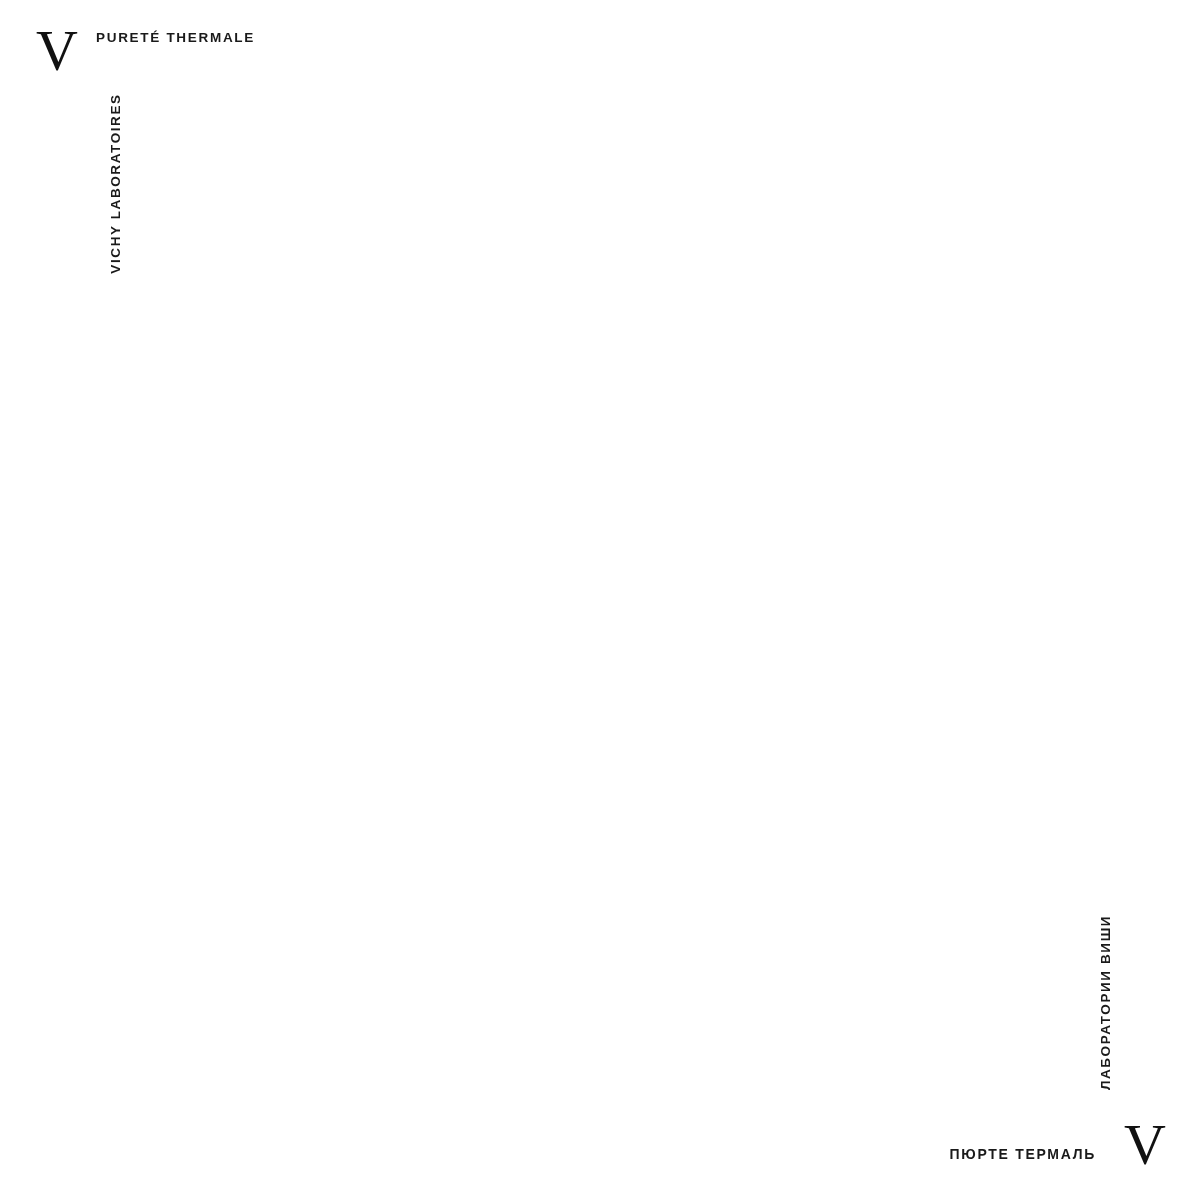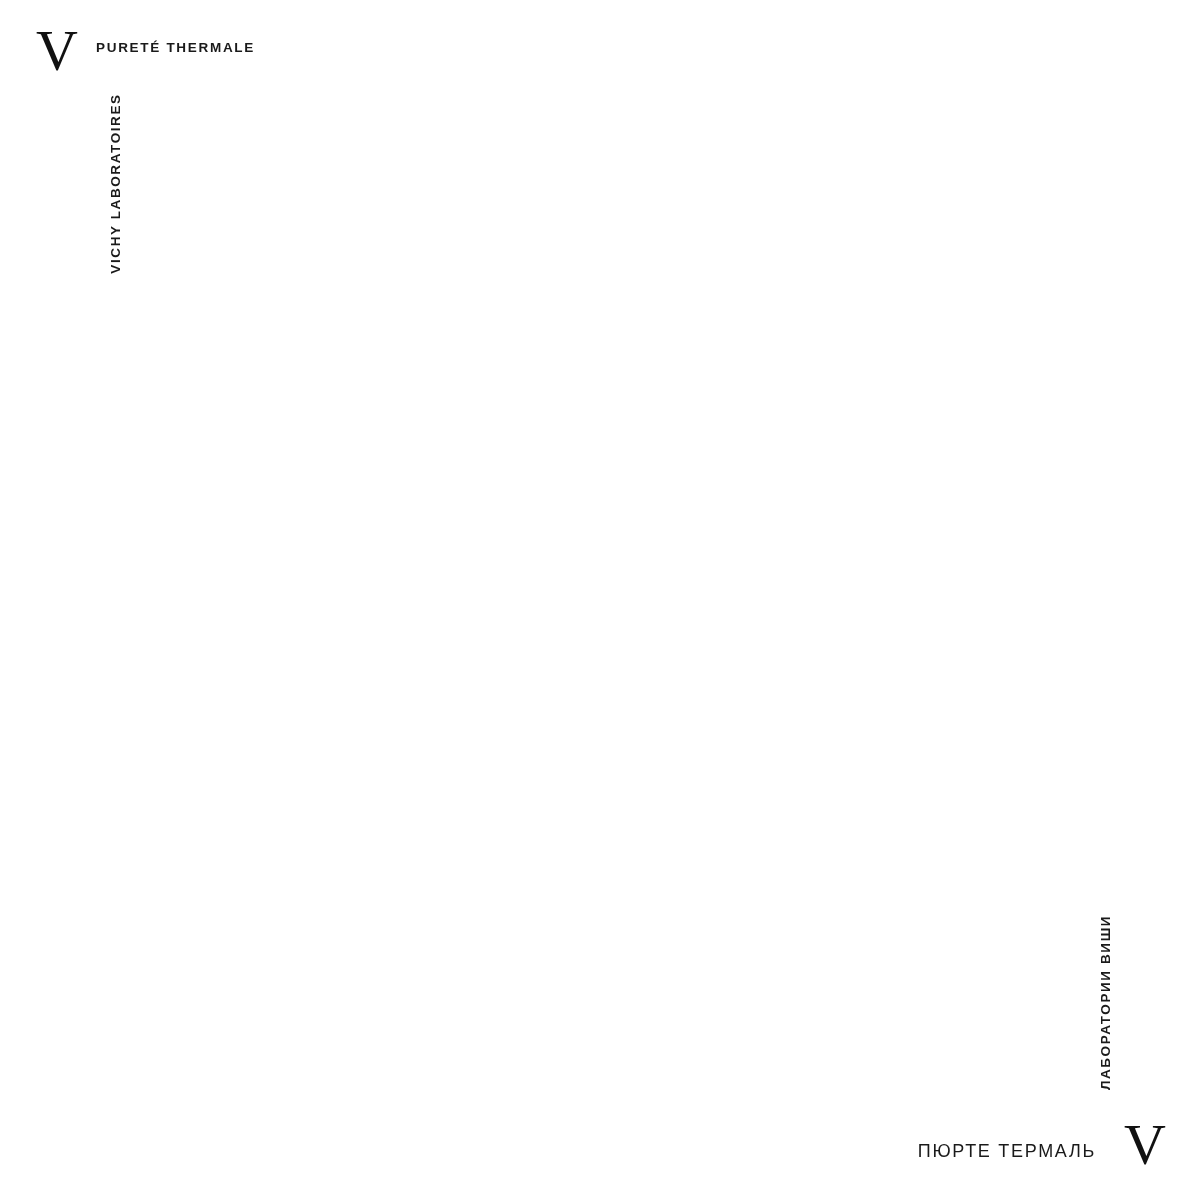--- a/index.html
+++ b/index.html
@@ -51,21 +51,21 @@
     font-size: 13.5px;
     letter-spacing: 1.6px;
     font-weight: 600;
     color: #1a1a1a;
     text-align: center;
     white-space: nowrap;
   }
   .line-label {
     position: absolute;
     left: 96px;
-    top: 40px;
+    top: 30px;
     font-size: 13.5px;
     letter-spacing: 1.7px;
     font-weight: 600;
     color: #1a1a1a;
     white-space: nowrap;
   }
 
   
   .content {
     position: absolute;
@@ -120,23 +120,23 @@
     letter-spacing: 1.6px;
     font-weight: 600;
     color: #1a1a1a;
     text-align: center;
     white-space: nowrap;
   }
   .line-label-ru {
     position: absolute;
     right: 104px;
     bottom: 38px;
-    font-size: 18px;
+    font-size: 14px;
     letter-spacing: 1.7px;
-    font-weight: 400;
+    font-weight: 700;
     color: #1a1a1a;
     white-space: nowrap;
   }
 </style>
 </head>
 <body>
 
 <div class="page">
 
   <div class="brand-top">

